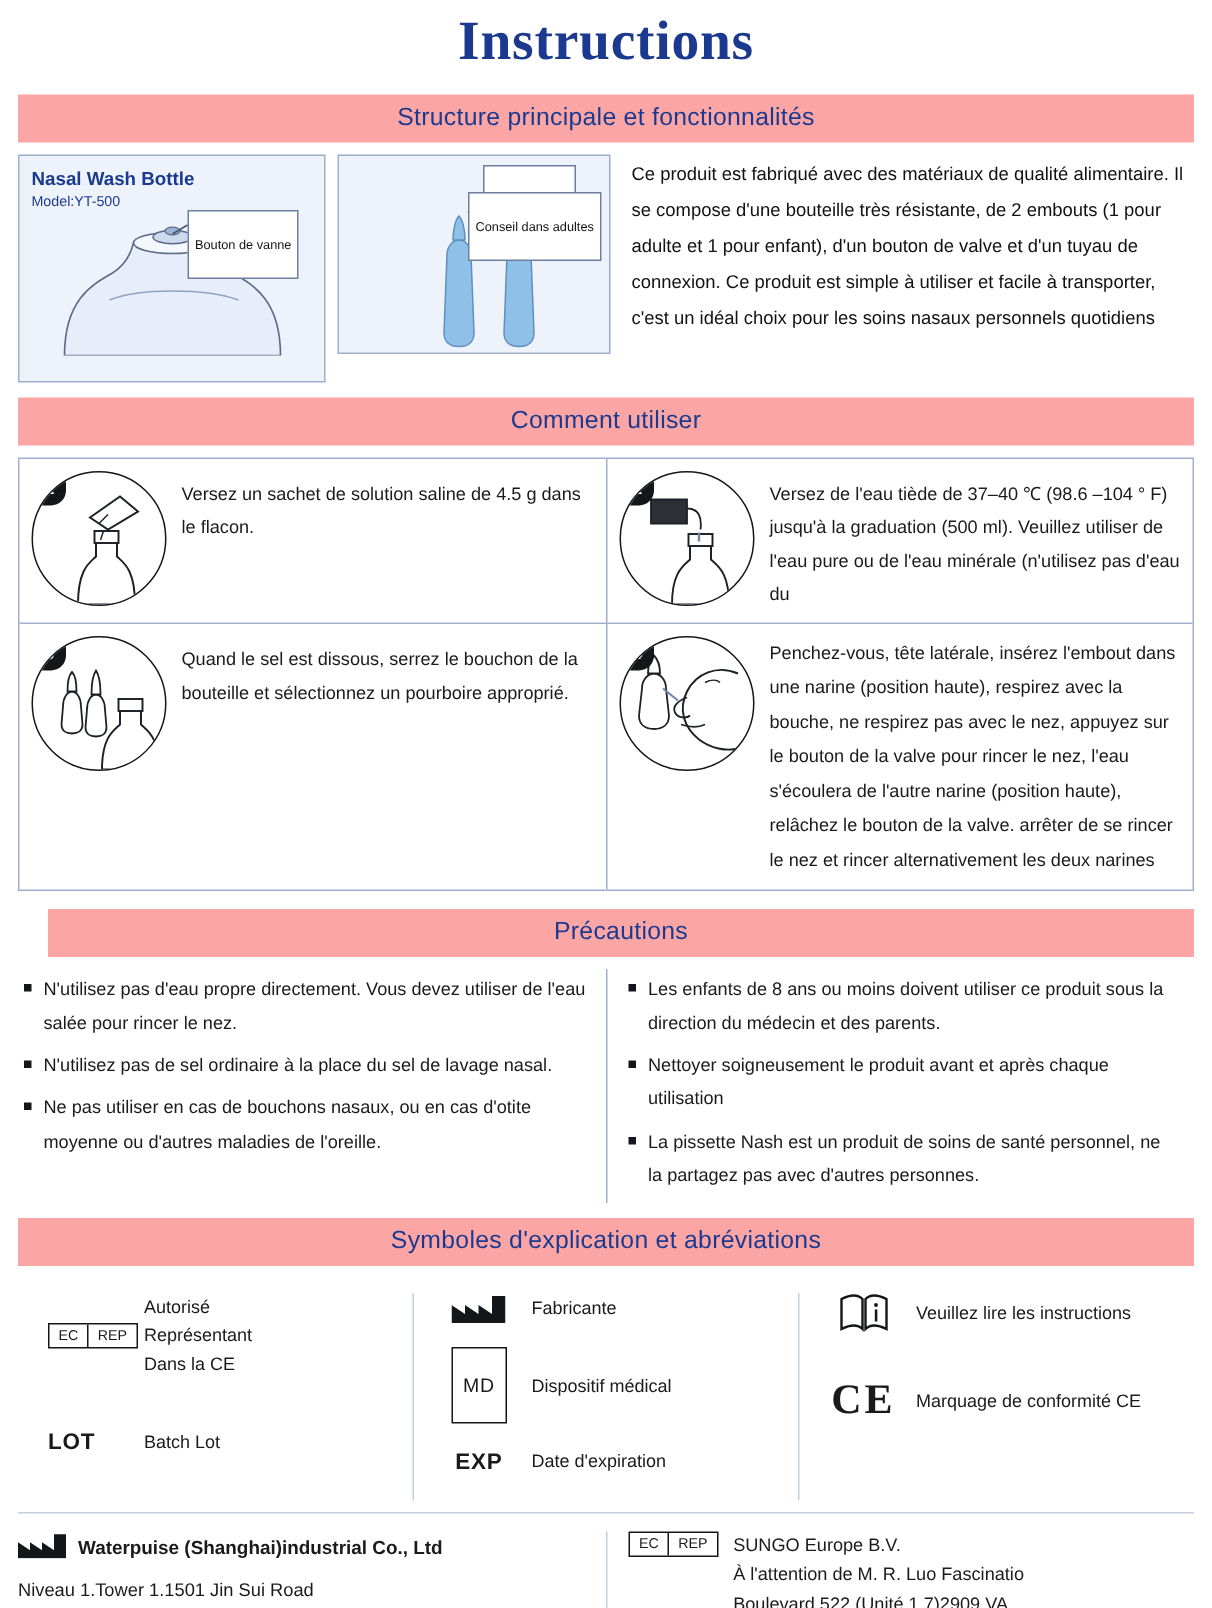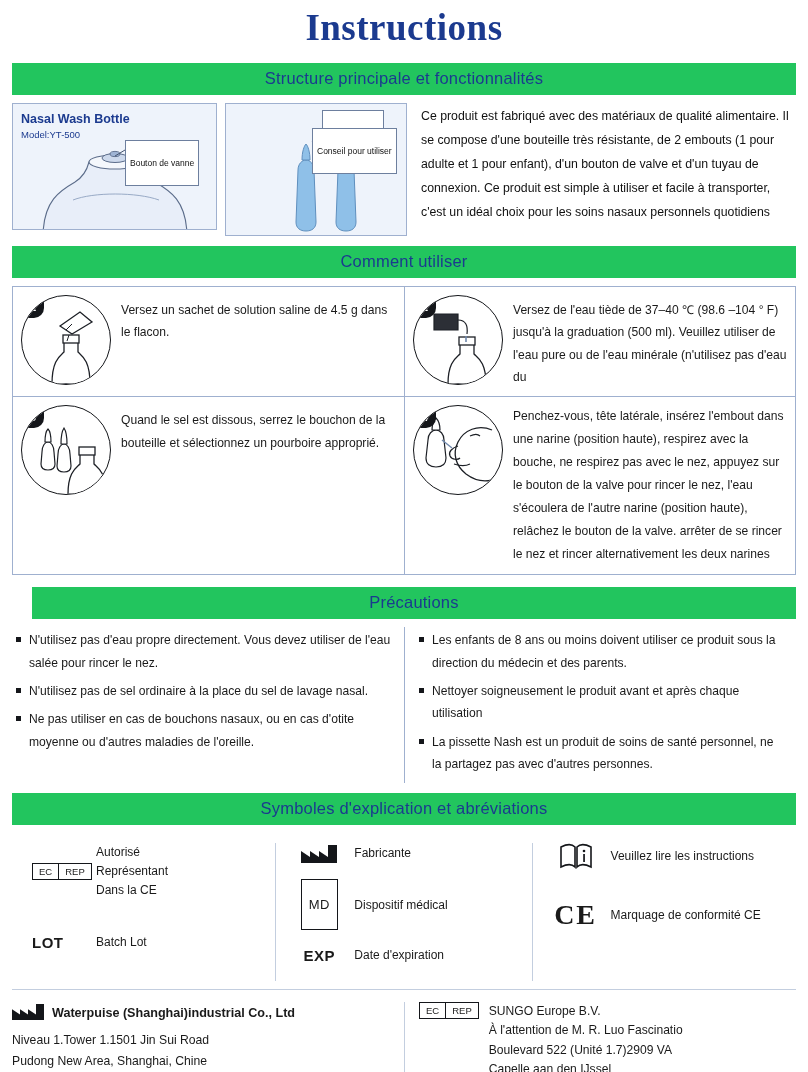--- a/index.html
+++ b/index.html
@@ -18,38 +18,38 @@
     text-align: center;
     font-size: 37px;
     font-weight: bold;
     color: #1b3a8f;
     letter-spacing: 0.5px;
     margin: 6px 0 14px 0;
     font-family: "Liberation Serif", serif;
   }
 
   .band {
-    background: #22c55e;
+    background: #fca5a5;
     color: #1b3a8f;
     text-align: center;
     font-size: 16.5px;
     padding: 6px 0 7px 0;
     margin: 0 0 8px 0;
     letter-spacing: 0.2px;
   }
 
   
   .struct-row { display: flex; gap: 8px; align-items: stretch; }
   .fig-box {
     border: 1px solid #9fb0cf;
     background: #eef3fb;
     position: relative;
     overflow: hidden;
   }
-  .fig-bottle { width: 205px; height: 127px; }
+  .fig-bottle { width: 205px; height: 152px; }
   .fig-tips { width: 182px; height: 133px; }
 
   .fb-title { position: absolute; left: 8px; top: 8px; font-size: 12.5px; font-weight: bold; color: #1b3a8f; }
   .fb-model { position: absolute; left: 8px; top: 25px; font-size: 9.5px; color: #1b3a8f; }
   .callout {
     position: absolute;
     font-size: 8.5px;
     background: #fff;
     border: 1px solid #6d7f9e;
     padding: 17px 4px;
@@ -162,21 +162,21 @@
     <div class="fig-box fig-tips">
       <svg width="182" height="133" style="position:absolute;left:0;top:0">
         <path d="M72 66 C72 60 76 56 80 56 C84 56 88 60 88 66 L90 118 C90 124 86 127 80 127 C74 127 70 124 70 118 Z" fill="#8fc0e8" stroke="#5f8fbe" stroke-width="1"></path>
         <path d="M76 56 C76 48 78 42 80 40 C82 42 84 48 84 56 Z" fill="#8fc0e8" stroke="#5f8fbe" stroke-width="1"></path>
         <path d="M112 66 C112 60 116 56 120 56 C124 56 128 60 128 66 L130 118 C130 124 126 127 120 127 C114 127 110 124 110 118 Z" fill="#8fc0e8" stroke="#5f8fbe" stroke-width="1"></path>
         <path d="M116 56 C116 46 118 38 120 35 C122 38 124 46 124 56 Z" fill="#8fc0e8" stroke="#5f8fbe" stroke-width="1"></path>
         <path d="M104 17 L86 38" stroke="#44536e" stroke-width="1" fill="none"></path>
         <path d="M104 33 L122 36" stroke="#44536e" stroke-width="1" fill="none"></path>
       </svg>
       <div class="callout" style="left:96px; top:6px;">Astuce enfant</div>
-      <div class="callout" style="left:86px; top:24px;">Conseil pour utiliser</div>
+      <div class="callout" style="left:86px; top:24px;">Conseil dans adultes</div>
     </div>
 
     <div class="struct-text">Ce produit est fabriqué avec des matériaux de qualité alimentaire. Il se compose d'une bouteille très résistante, de 2 embouts (1 pour adulte et 1 pour enfant), d'un bouton de valve et d'un tuyau de connexion. Ce produit est simple à utiliser et facile à transporter, c'est un idéal choix pour les soins nasaux personnels quotidiens</div>
   </div>
 
   <div class="band" style="margin-top:10px;">Comment utiliser</div>
 
   <div class="steps">
     <div class="steps-row">
 

